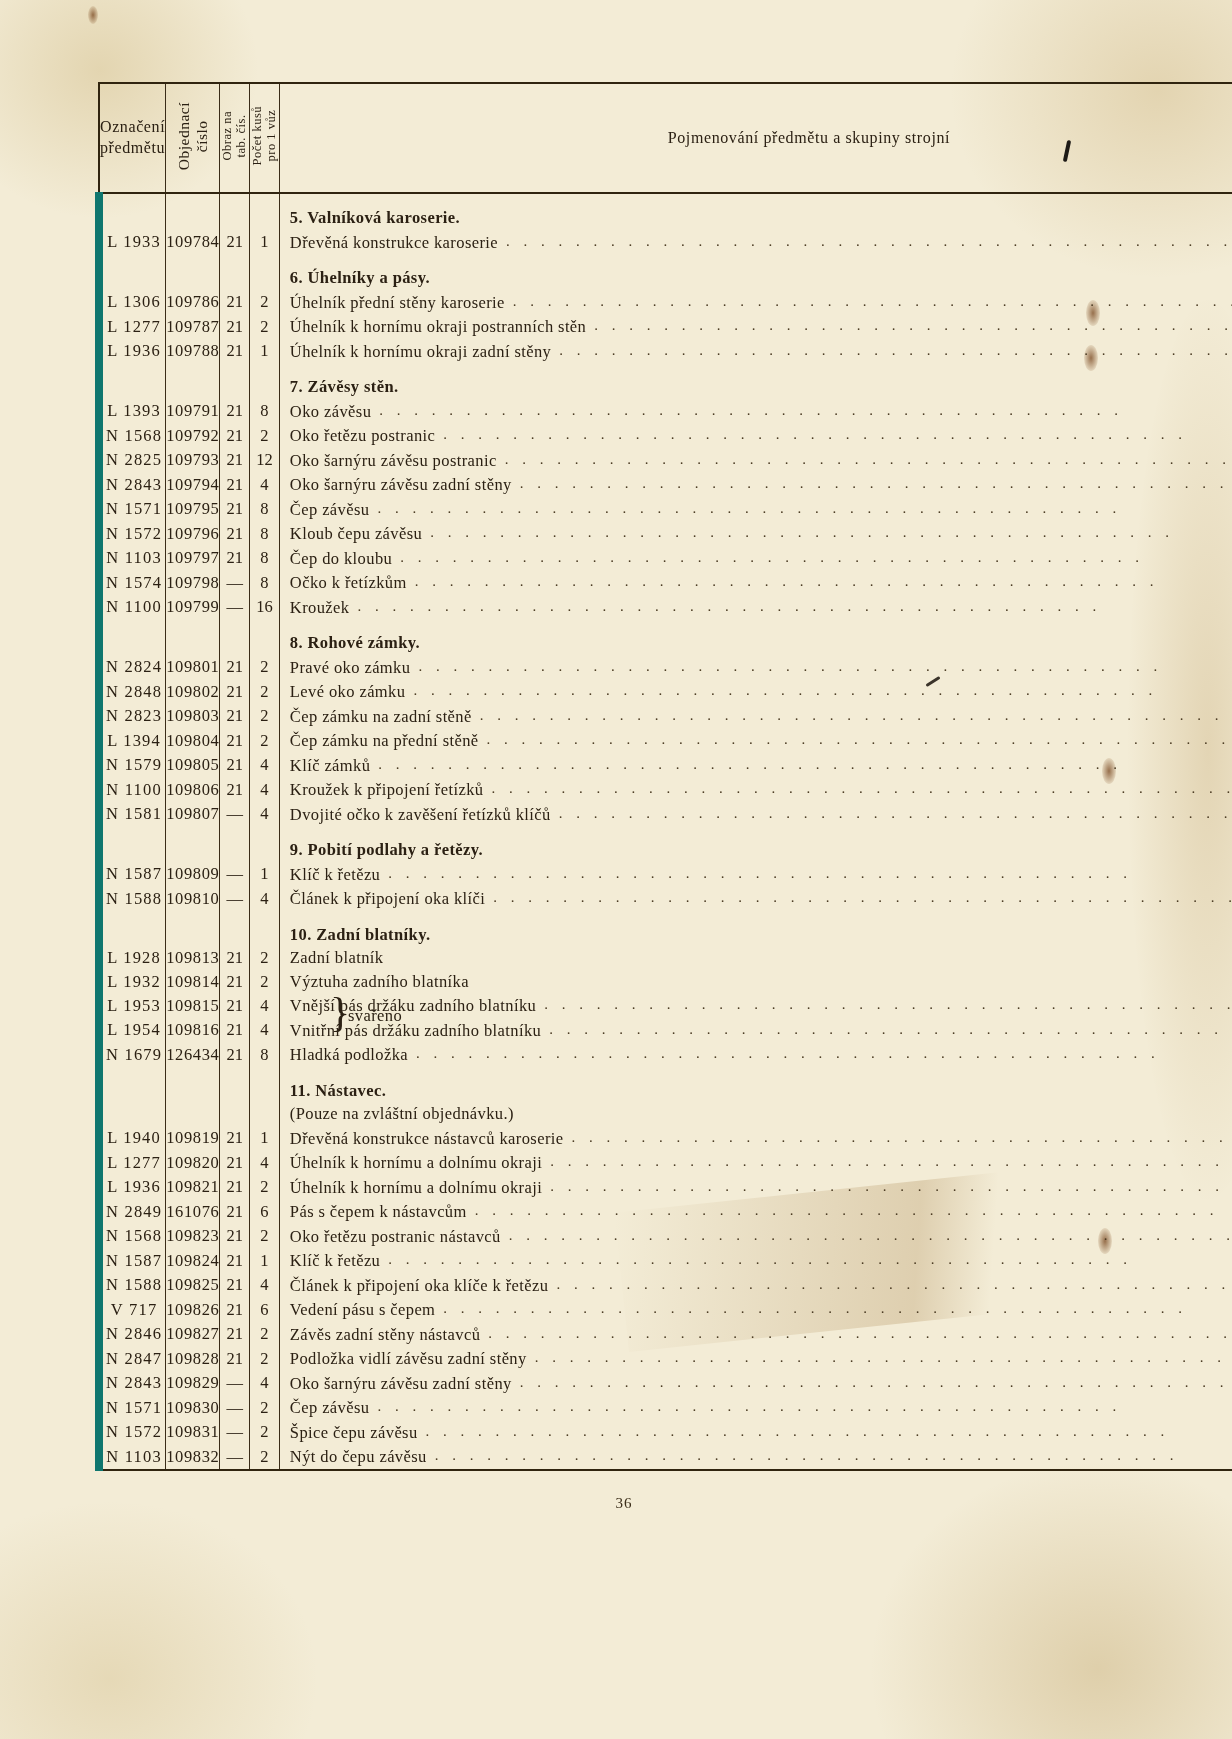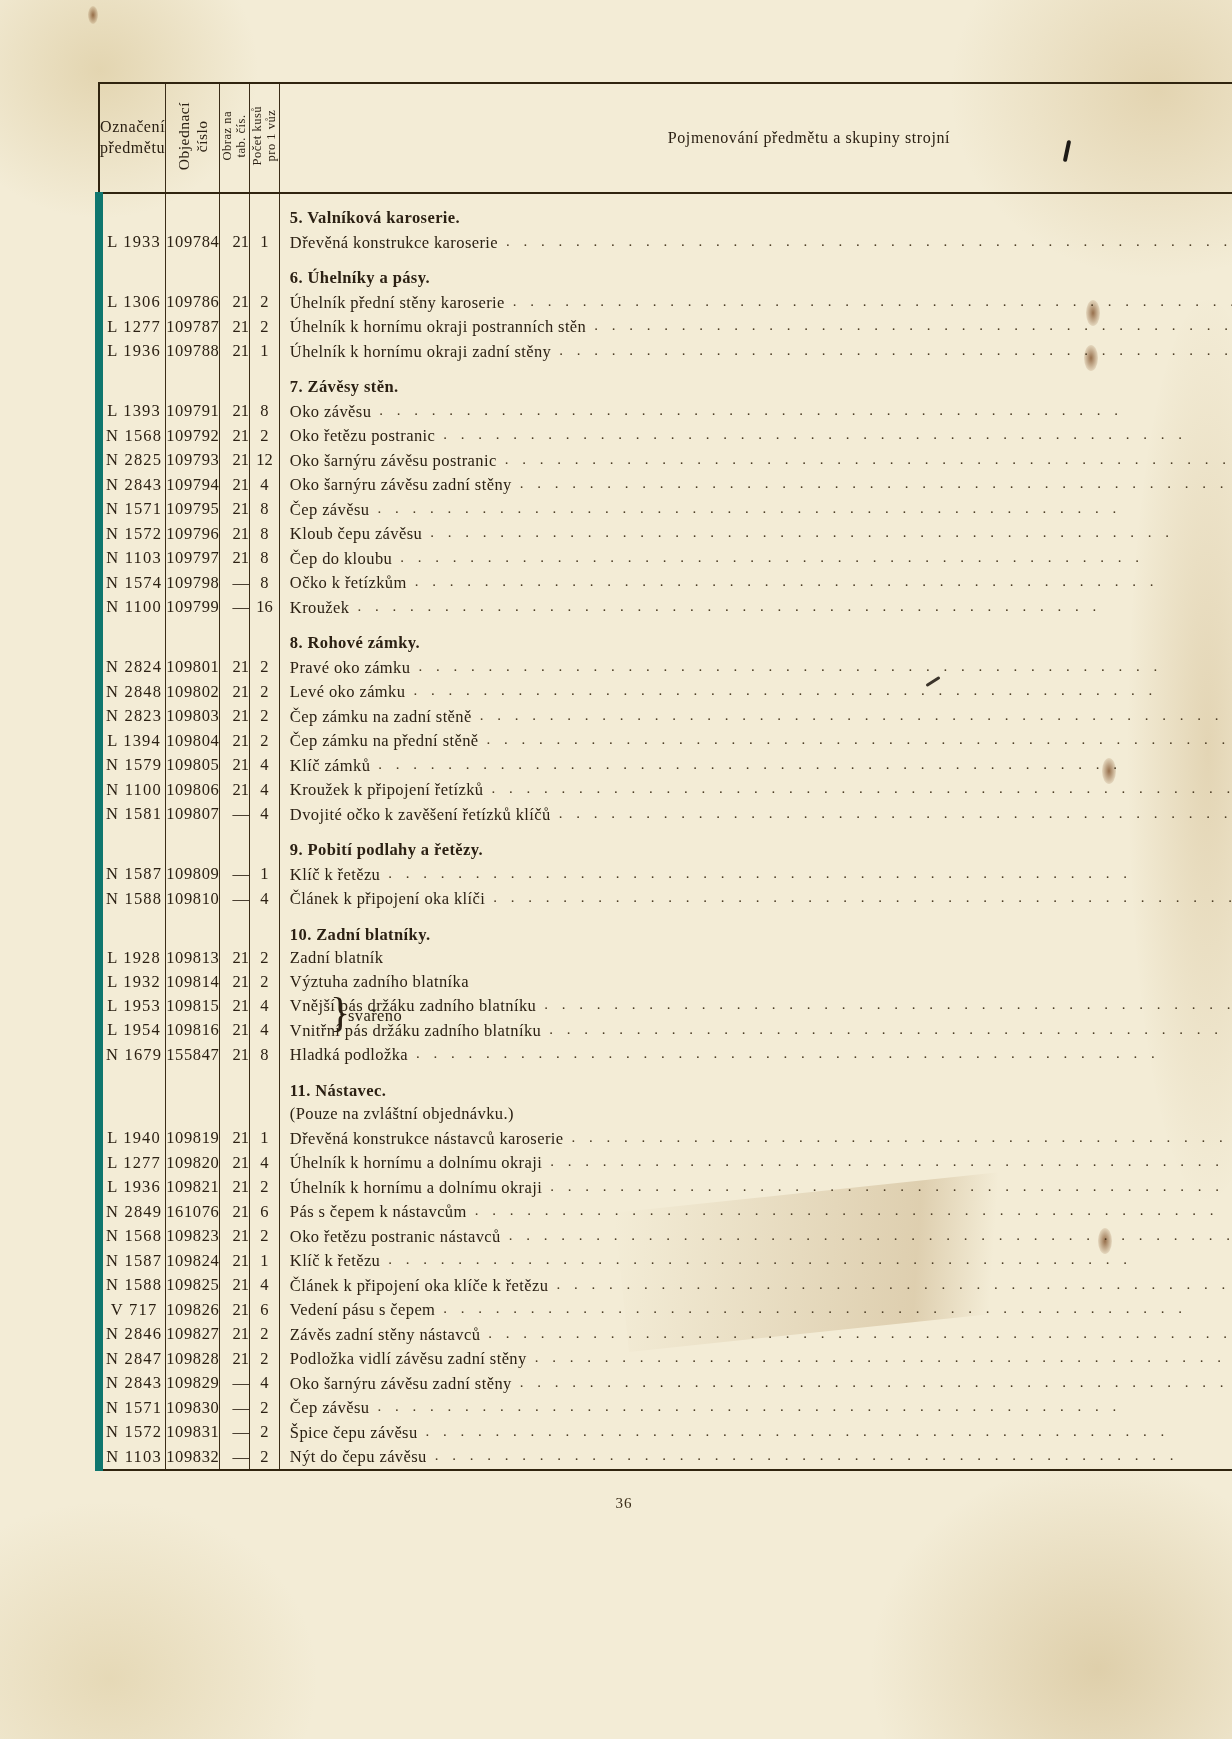--- a/index.html
+++ b/index.html
@@ -104,21 +104,21 @@
   .two-line { line-height: 1.3; }
 
   
   tbody#table-body td {
     height: 23.5px;
     line-height: 23.5px;
     font-size: 16.5px;
   }
   tbody#table-body td.col-oznaceni { text-align: center; letter-spacing: 1.2px; }
   tbody#table-body td.col-objednaci { text-align: right; letter-spacing: 0.6px; }
-  tbody#table-body td.col-obraz { text-align: right; }
+  tbody#table-body td.col-obraz { text-align: center; }
   tbody#table-body td.col-pocet { text-align: center; }
   tbody#table-body td.col-nazev {
     text-align: left;
     padding-left: 10px !important;
     letter-spacing: 0.4px;
     white-space: nowrap;
     overflow: hidden;
     position: relative;
   }
 
@@ -531,21 +531,21 @@
         </tr>
         <tr class="item-row">
           <td class="col-oznaceni">L 1954</td>
           <td class="col-objednaci">109816</td>
           <td class="col-obraz">21</td>
           <td class="col-pocet">4</td>
           <td class="col-nazev"><span>Vnitřní pás držáku zadního blatníku</span><span class="leader">. . . . . . . . . . . . . . . . . . . . . . . . . . . . . . . . . . . . . . . . . . .</span></td>
         </tr>
         <tr class="item-row">
           <td class="col-oznaceni">N 1679</td>
-          <td class="col-objednaci">155847</td>
+          <td class="col-objednaci">126434</td>
           <td class="col-obraz">21</td>
           <td class="col-pocet">8</td>
           <td class="col-nazev"><span>Hladká podložka</span><span class="leader">. . . . . . . . . . . . . . . . . . . . . . . . . . . . . . . . . . . . . . . . . . .</span></td>
         </tr>
         <tr class="section-row">
           <td class="col-oznaceni">&nbsp;</td>
           <td class="col-objednaci">&nbsp;</td>
           <td class="col-obraz">&nbsp;</td>
           <td class="col-pocet">&nbsp;</td>
           <td class="col-nazev">11. Nástavec.</td>

